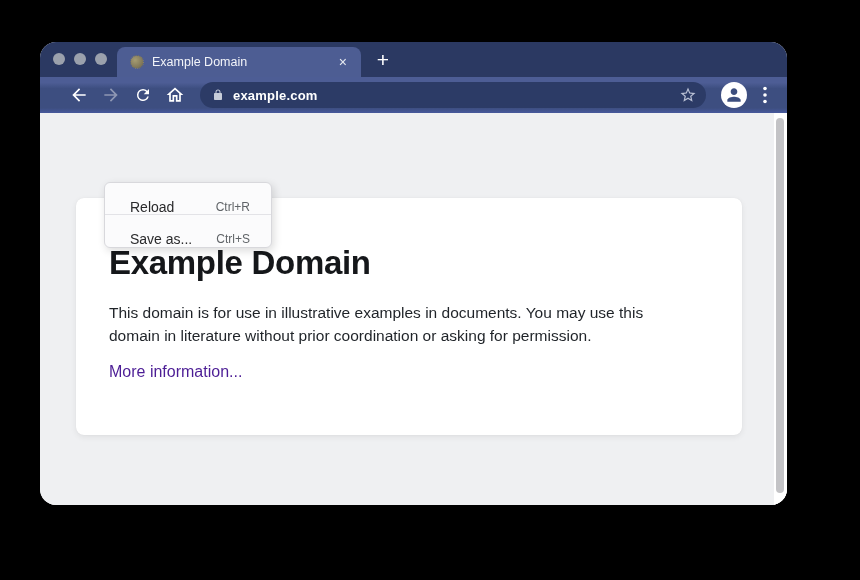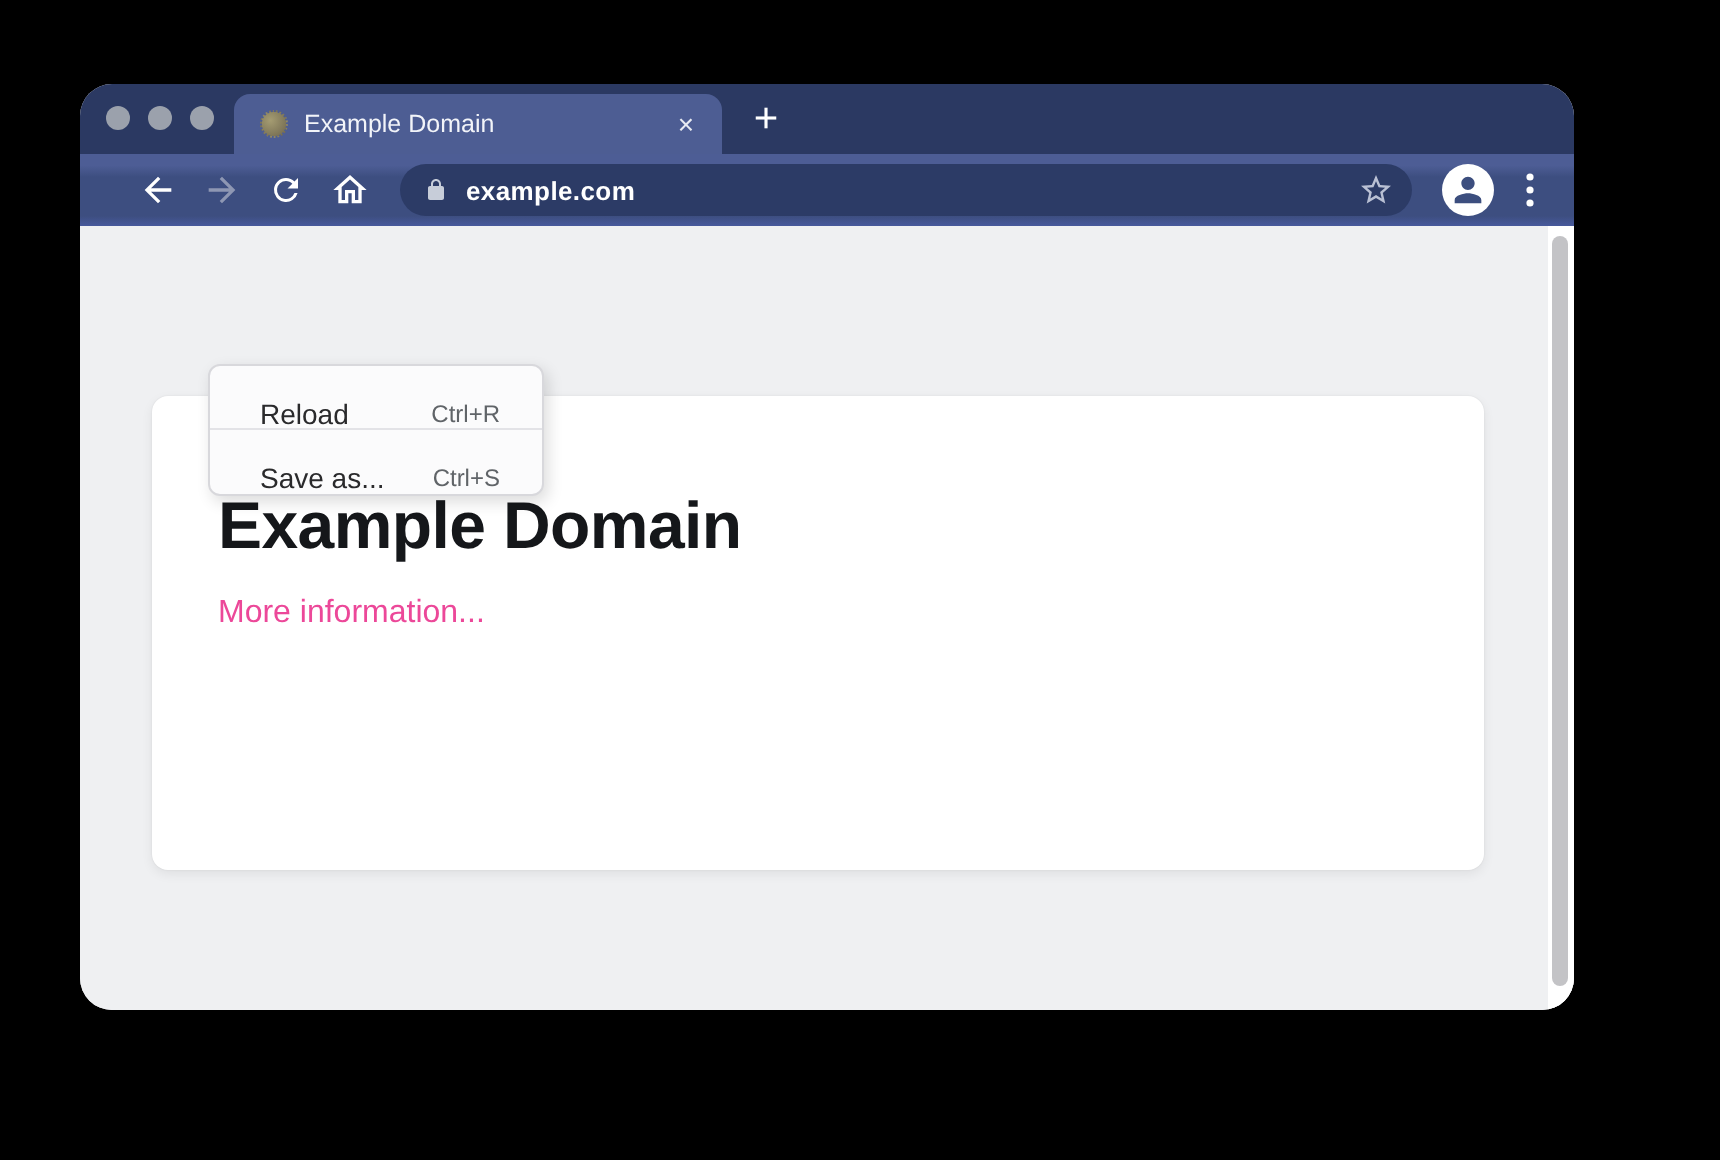--- a/index.html
+++ b/index.html
@@ -50,21 +50,21 @@
 
   
   .content { position: relative; height: 392px; background: #eff0f2; }
   .card {
     position: absolute; left: 36px; top: 85px; width: 666px; height: 237px;
     background: #ffffff; border-radius: 8px; padding: 46px 33px 0 33px;
     box-shadow: 0 2px 6px rgba(0,0,0,0.07), 0 0 1px rgba(0,0,0,0.08);
   }
   .card h1 { font-size: 33px; font-weight: 700; color: #15171a; letter-spacing: -0.3px; }
   .card p { margin-top: 20px; max-width: 588px; font-size: 15.5px; line-height: 22.5px; color: #1f2328; }
-  .card a { display: inline-block; margin-top: 16px; font-size: 16px; color: #ec4899; text-decoration: none; }
+  .card a { display: inline-block; margin-top: 16px; font-size: 16px; color: #4c1d95; text-decoration: none; }
 
   .context-menu {
     position: absolute; left: 64px; top: 69px; width: 168px;
     background: #fbfbfc; border: 1px solid #d8d8dc; border-radius: 6px;
     box-shadow: 2px 3px 8px rgba(0,0,0,0.14); overflow: hidden;
   }
   .menu-item { height: 32px; display: flex; align-items: center; justify-content: space-between; padding: 16px 21px 0 25px; }
   .menu-item:first-child { border-bottom: 1px solid #e3e3e7; }
   .menu-label { font-size: 14px; color: #2a2a2c; }
   .menu-shortcut { font-size: 12px; color: #606468; }
@@ -150,20 +150,21 @@
             <circle cx="2" cy="15.5" r="1.8" fill="#fff"></circle>
           </svg>
       </span>
     </span>
   </div>
 
   <div class="content">
 
     <div class="card">
       <h1>Example Domain</h1>
+      <p>This domain is for use in illustrative examples in documents. You may use this domain in literature without prior coordination or asking for permission.</p>
       <a href="#">More information...</a>
     </div>
 
     <div class="context-menu">
       <div class="menu-item">
         <span class="menu-label">Reload</span>
         <span class="menu-shortcut">Ctrl+R</span>
       </div>
       <div class="menu-item">
         <span class="menu-label">Save as...</span>

